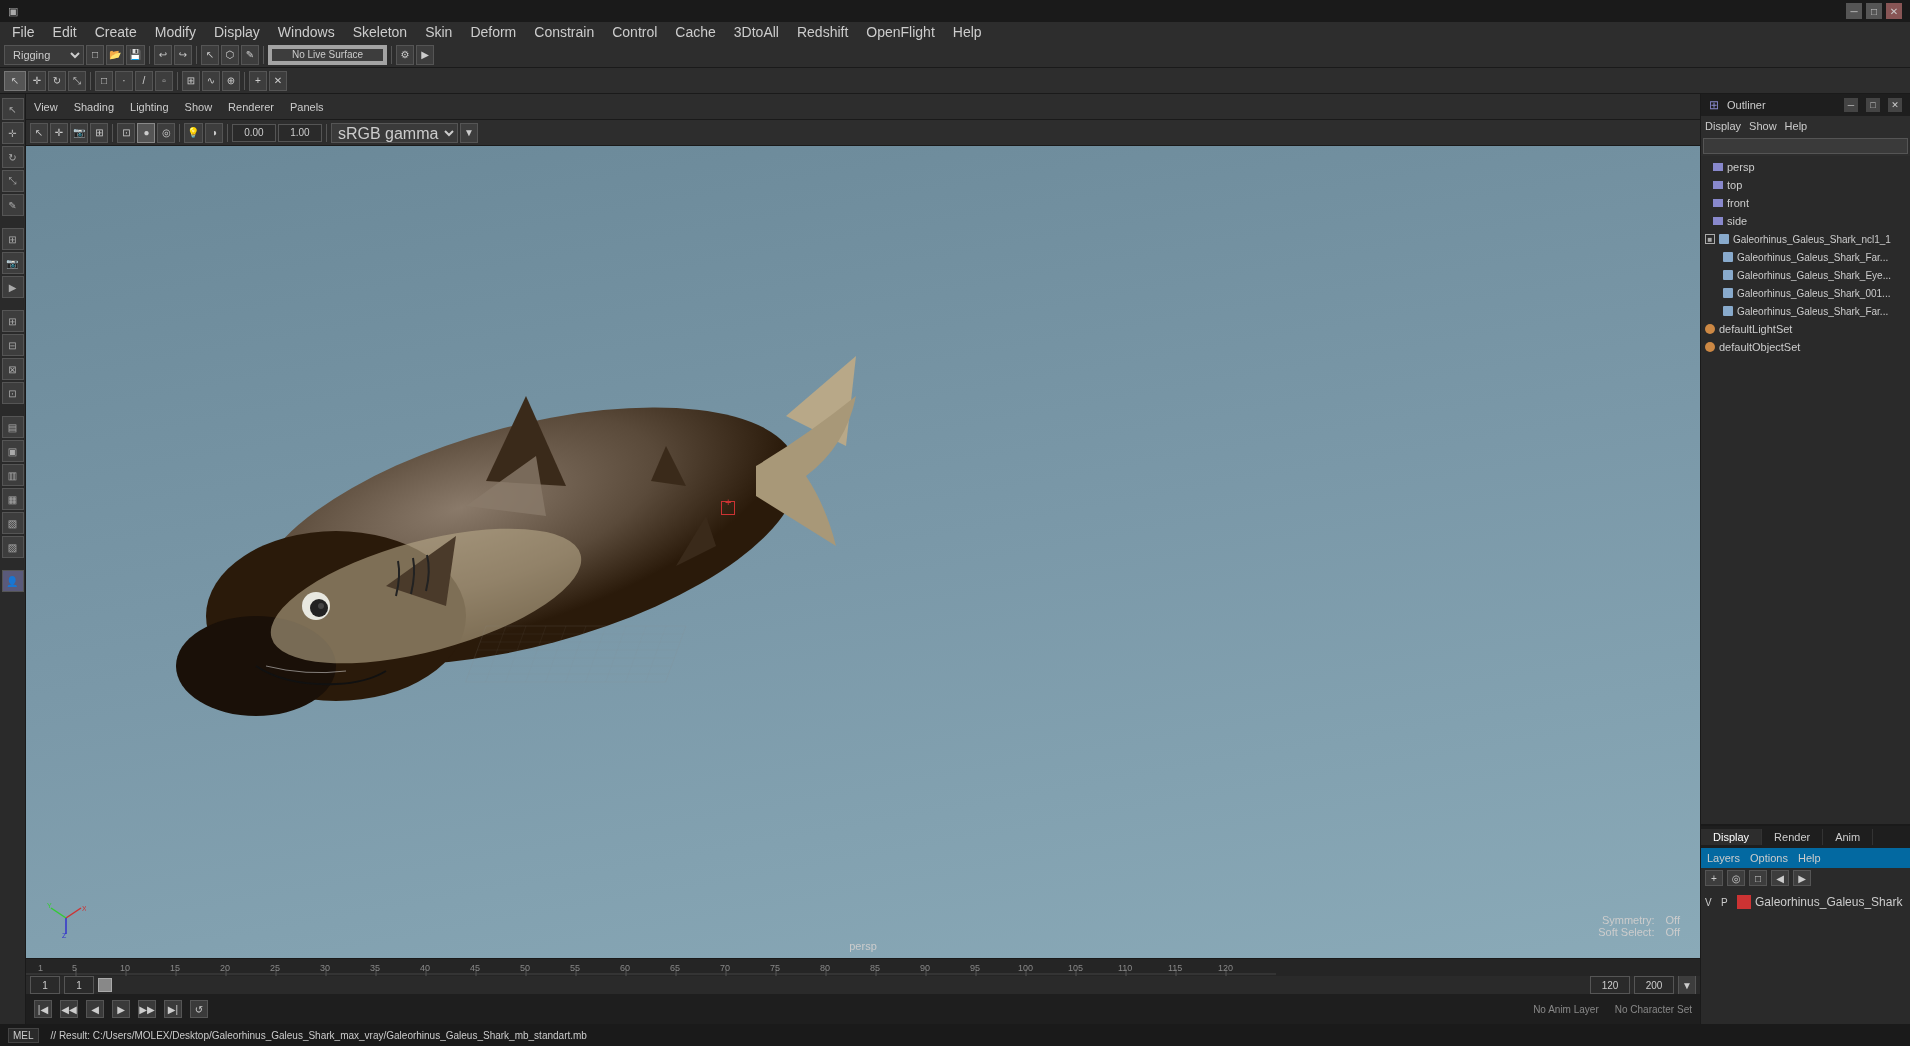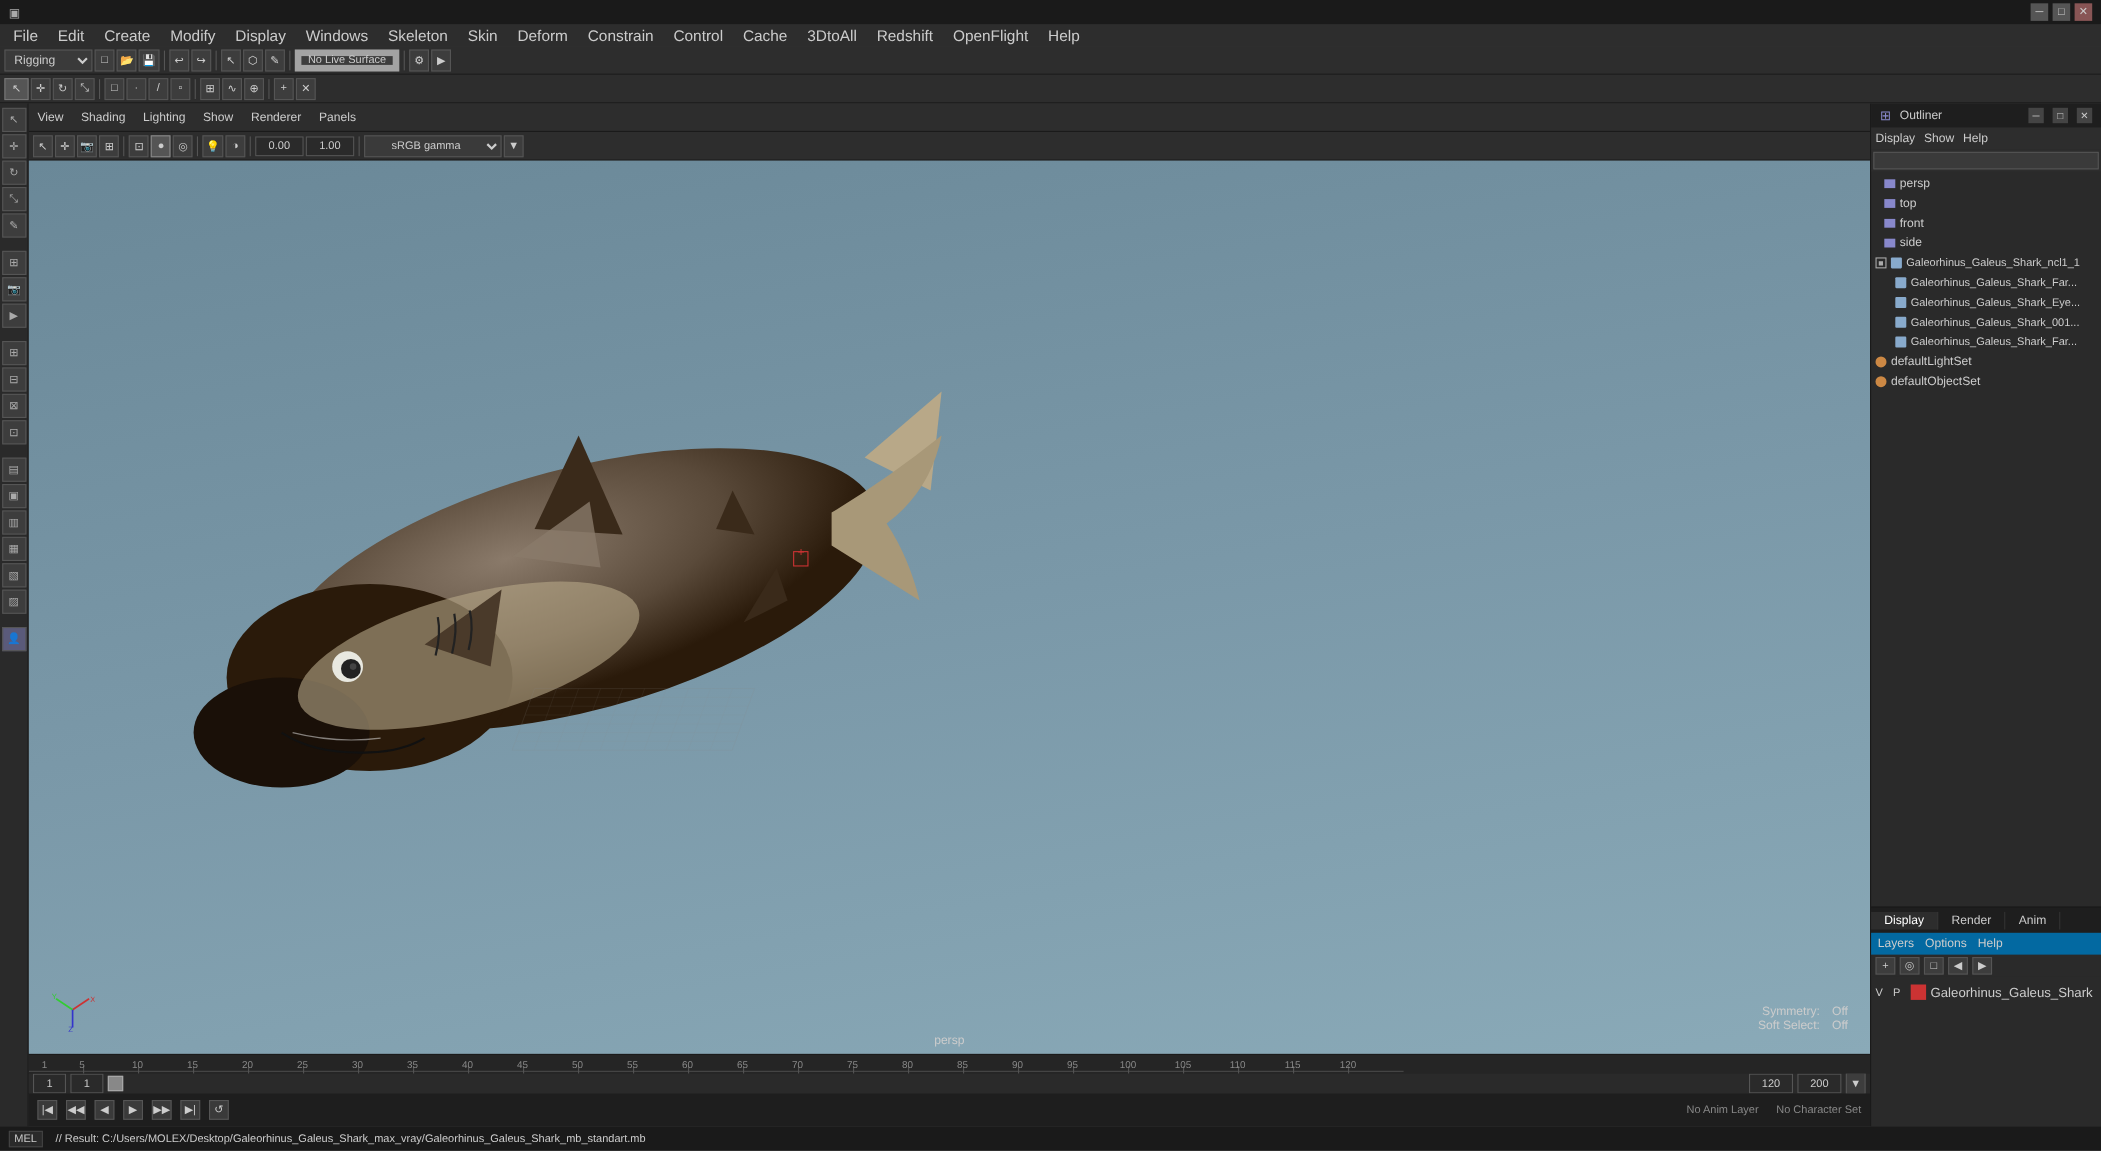--- a/index.html
+++ b/index.html
@@ -302,38 +302,38 @@
       border: none;
       color: #ccc;
       font-size: 9px;
       cursor: pointer;
       display: inline-flex; align-items: center; justify-content: center;
     }
 
     
     .no-live-btn {
       background: #3d3d3d;
-      border: 6px solid #a3a3a3;
+      border: 4px solid #a3a3a3;
       color: #cccccc;
       font-size: 10px;
       height: 20px;
-      padding: 0 6px;
+      padding: 0 20px;
       cursor: pointer;
       display: inline-flex;
       align-items: center;
     }
 
     
     .tb-dropdown {
       background: #3a3a3a;
       border: 1px solid #555;
       color: #ccc;
-      font-size: 10px;
+      font-size: 16px;
       height: 20px;
-      padding: 0 20px;
+      padding: 0 2px;
       cursor: pointer;
     }
 
     
     .tb-input {
       width: 44px;
       height: 18px;
       background: #2a2a2a;
       border: 1px solid #555;
       color: #ccc;

